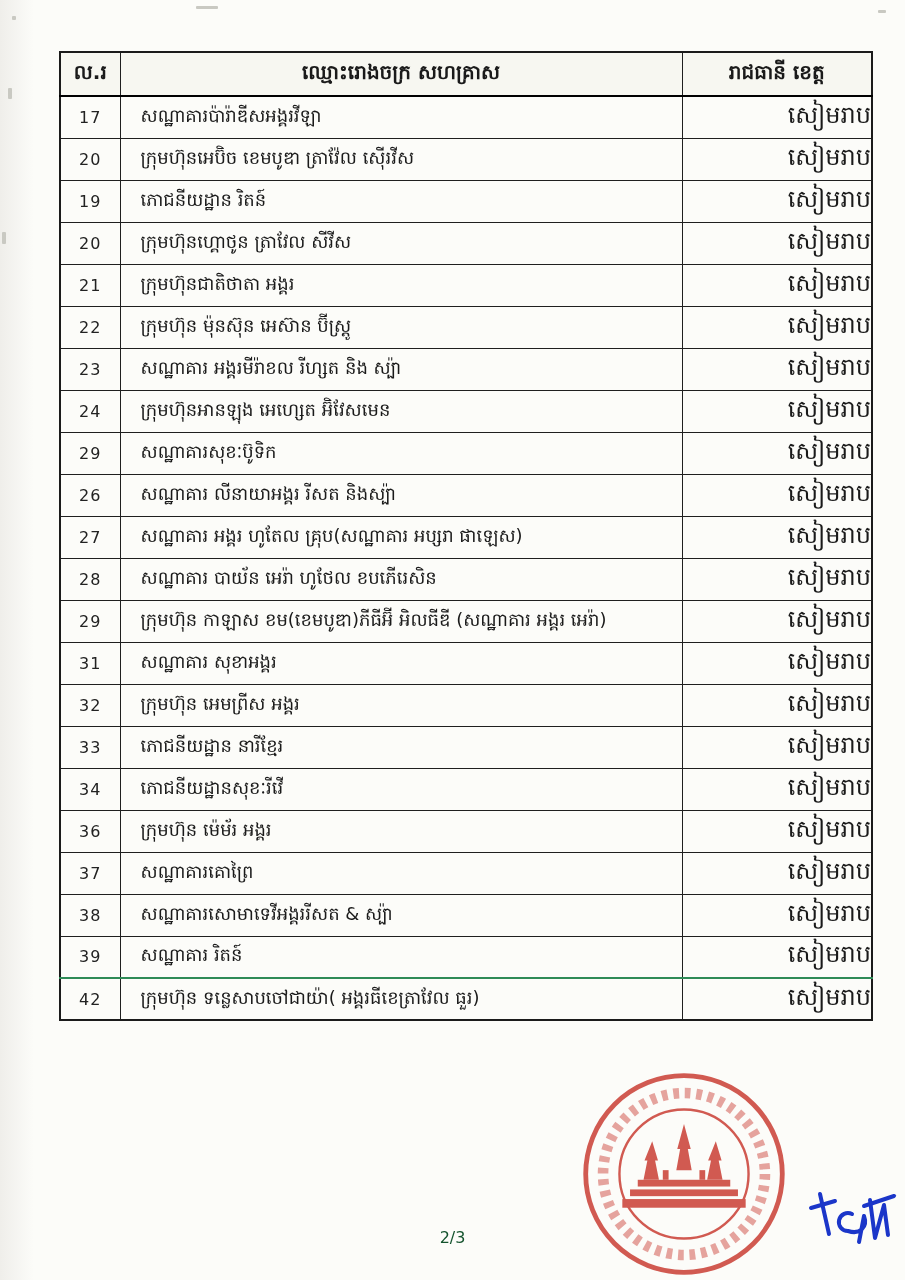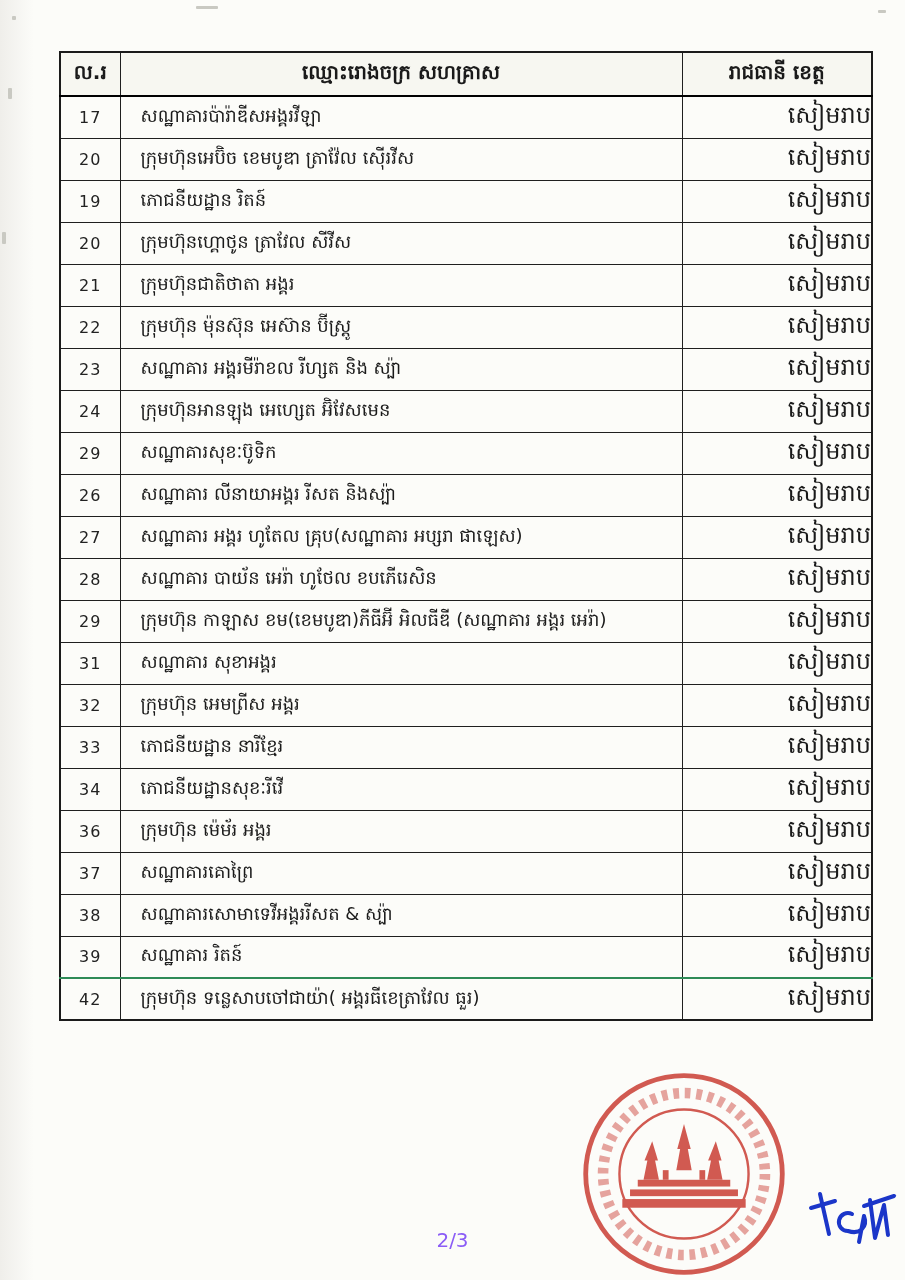--- a/index.html
+++ b/index.html
@@ -37,21 +37,21 @@
 
   .stamp {
     position:absolute; left:573px; top:1068px; width:222px; height:212px;
     opacity:0.82; pointer-events:none;
   }
   .signature {
     position:absolute; left:806px; top:1184px; width:92px; height:66px;
   }
   .page-number {
     position:absolute; left:0; top:1228px; width:905px;
-    text-align:center; font-size:20px; color:#8b5cf6;
+    text-align:center; font-size:16px; color:#14532d;
     font-family:"DejaVu Sans", sans-serif;
   }
 </style>
 </head>
 <body>
 
 <div class="page">
 
   <div class="edge-shade"></div>
   <div class="speck" style="left:196px; top:6px; width:22px; height:3px;"></div>

